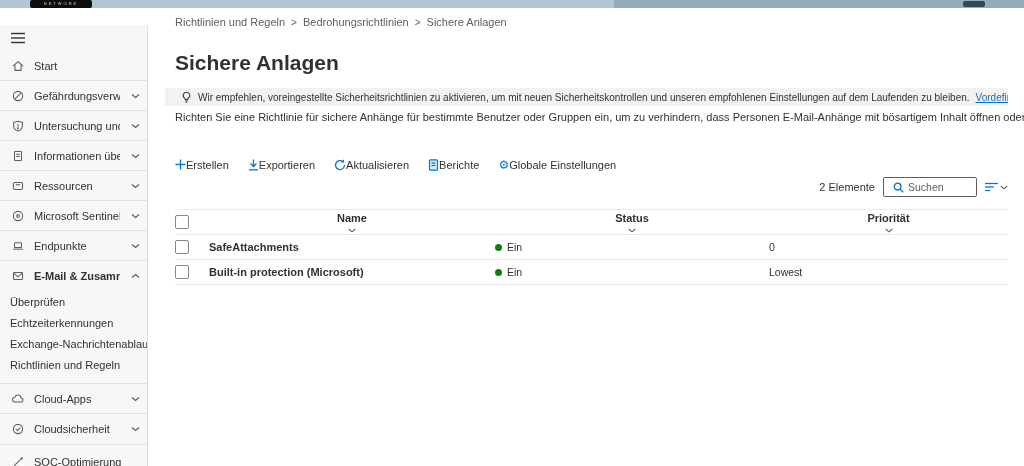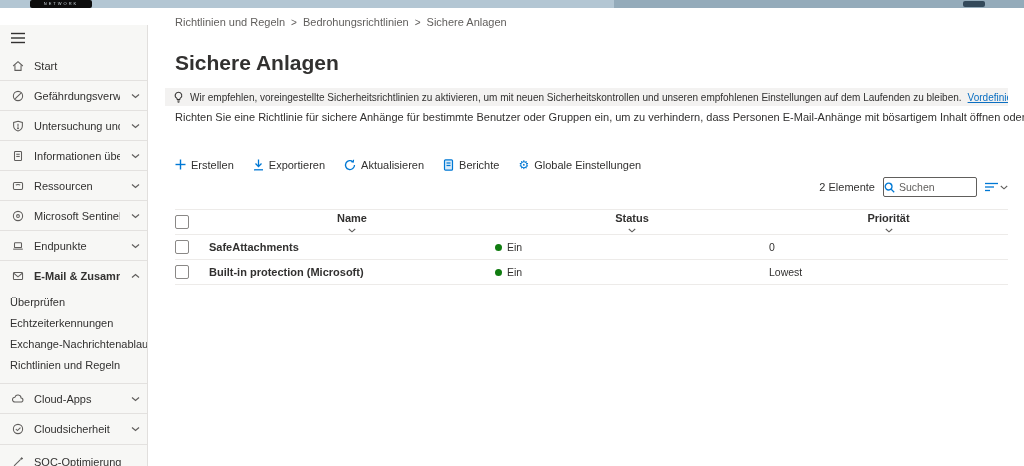--- a/index.html
+++ b/index.html
@@ -30,32 +30,32 @@
   .chev { flex:0 0 12px; display:flex; justify-content:center; }
 
   
   .main { position:absolute; left:149px; top:8px; width:875px; height:458px; background:#fff; }
   .crumbs { padding:8px 0 0 26px; font-size:11px; color:#605e5c; display:flex; gap:6px; align-items:center; }
   .crumbs a { color:#605e5c; text-decoration:none; cursor:pointer; }
   .crumb-sep { color:#605e5c; font-size:10px; }
   .page-title { padding:23px 0 0 26px; font-size:21px; font-weight:700; color:#323130; }
 
   .banner { margin:13px 16px 0 16px; background:#f3f2f1; height:18px; display:flex;
-    align-items:center; gap:6px; padding:0 8px; font-size:10px; color:#323130; white-space:nowrap; overflow:hidden; }
+    align-items:center; gap:6px; padding:0 16px; font-size:10px; color:#323130; white-space:nowrap; overflow:hidden; }
   .banner a { color:#0b6fc2; text-decoration:underline; cursor:pointer; }
 
   .desc { padding:5px 16px 0 26px; font-size:11px; color:#323130; white-space:nowrap; overflow:hidden; }
 
   .toolbar { margin:10px 16px 0 26px; display:flex; align-items:center; font-size:11px; color:#323130; }
-  .tbtn { display:flex; align-items:flex-start; gap:5px; margin-right:19px; cursor:pointer; }
+  .tbtn { display:flex; align-items:flex-start; margin-right:19px; cursor:pointer; }
   .tbtn svg { display:block; }
   .tb-right { margin-left:auto; display:flex; align-items:center; gap:8px;margin-top:44px; }
   .count { font-size:11px; color:#323130; }
   .search { width:94px; height:20px; border:1px solid #605e5c; border-radius:2px; background:#fff;
-    display:flex; align-items:center; gap:4px; padding:0 0; }
+    display:flex; align-items:center; gap:4px; padding:0 9px; }
   .search input { border:none; outline:none; width:64px; font-size:10.5px; color:#323130; background:transparent;
     font-family:"Liberation Sans","DejaVu Sans",sans-serif; }
   .search input::placeholder { color:#605e5c; }
   .colbtn { display:flex; align-items:center; gap:2px; cursor:pointer; }
 
   table.grid { margin:12px 16px 0 26px; width:833px; border-collapse:collapse; font-size:11px; }
   table.grid th, table.grid td { text-align:left; font-weight:400; padding:0; height:25px; vertical-align:middle; }
   table.grid tr { border-bottom:1px solid #edebe9; }
   table.grid thead tr { border-top:1px solid #edebe9; }
   th .hdr { display:flex; align-items:center; gap:4px; font-weight:600; color:#323130; cursor:pointer;flex-direction:column; }

